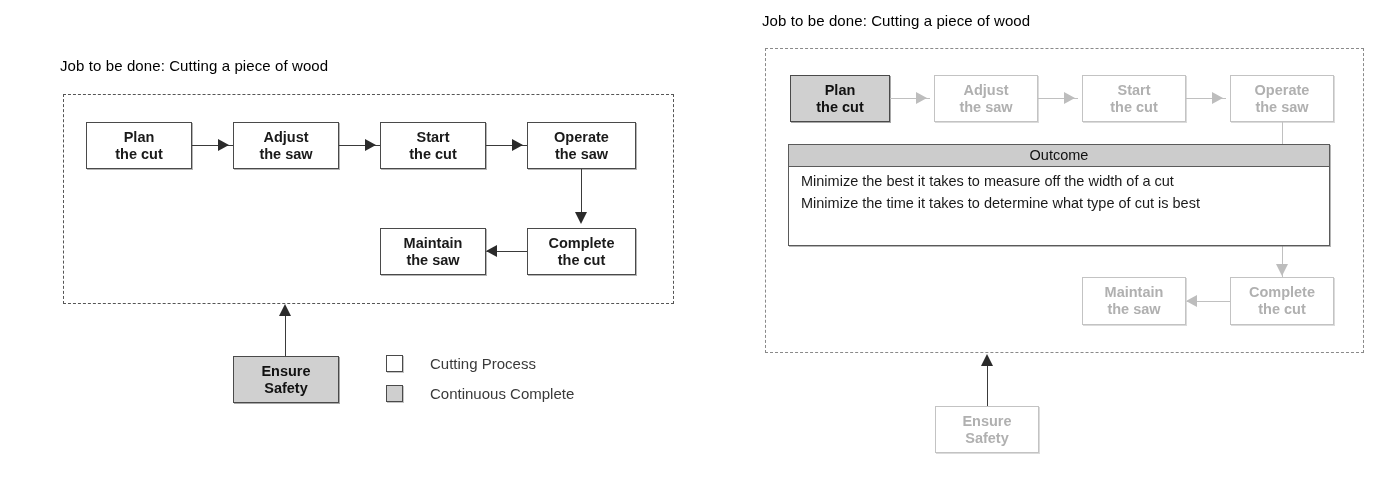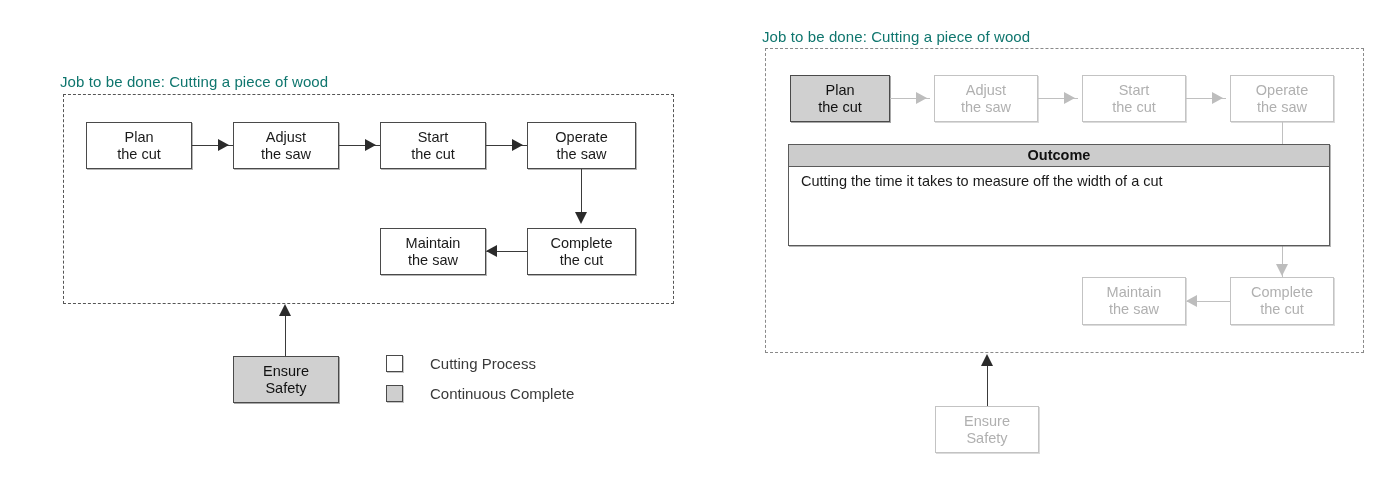--- a/index.html
+++ b/index.html
@@ -9,24 +9,23 @@
     font-family:"Liberation Sans", sans-serif;
     color:#1a1a1a;
     position:relative;
     overflow:hidden;
   }
   .panel{position:absolute;}
 
   .diagram-title{
     position:absolute;
     font-size:15px;
-    color:#0f766e;
+    color:#000000;
     white-space:nowrap;
     letter-spacing:.1px;
-    margin-top:16px;
   }
 
   .dashed-container{
     position:absolute;
     border:1px dashed #555;
     box-sizing:border-box;
     background:transparent;
   }
   .dashed-container.faded{border-color:#8a8a8a;}
 
@@ -37,20 +36,21 @@
     display:flex;
     align-items:center;
     justify-content:center;
     text-align:center;
     font-size:14.5px;
     line-height:17px;
     background:#ffffff;
     border:1px solid #5a5a5a;
     color:#1a1a1a;
     box-shadow:1px 1px 0 rgba(120,120,120,.55);
+    font-weight:bold;
   }
   .pbox.solidline{border:1px solid #4a4a4a;}
   .pbox.gray-fill{
     background:#d0d0d0;
     border:1px solid #4a4a4a;
     color:#111111;
     box-shadow:1px 1px 0 rgba(110,110,110,.6);
   }
   .pbox.ghost{
     background:#ffffff;
@@ -111,21 +111,21 @@
     border:1px solid #5a5a5a;
     background:#ffffff;
     box-shadow:1px 1px 0 rgba(120,120,120,.55);
     z-index:5;
   }
   .outcome-header{
     background:#cccccc;
     border-bottom:1px solid #5a5a5a;
     text-align:center;
     font-size:14.5px;
-    font-weight:bold;
+    font-weight:normal;
     color:#111;
     padding:2px 0 3px;
   }
   .outcome-body{padding:3px 0 4px 0;}
   .outcome-row{
     font-size:14.5px;
     color:#1a1a1a;
     padding:1px 8px 1px 12px;
     white-space:nowrap;
     line-height:20px;
@@ -260,21 +260,22 @@
       <span>the saw</span>
     </div>
   </div>
 
   <div class="vline ghost" style="left:1282px;top:122px;height:155px;"></div>
   <div class="arrow-d ghost" style="left:1276px;top:264px;"></div>
 
   <div class="outcome" style="left:788px;top:144px;width:542px;height:102px;">
     <div class="outcome-header">Outcome</div>
     <div class="outcome-body">
-      <div class="outcome-row">Cutting the time it takes to measure off the width of a cut</div>
+      <div class="outcome-row">Minimize the best it takes to measure off the width of a cut</div>
+      <div class="outcome-row">Minimize the time it takes to determine what type of cut is best</div>
     </div>
   </div>
 
   <div class="pbox ghost" style="left:1230px;top:277px;width:104px;height:48px;">
     <div class="lines">
       <span>Complete</span><br>
       <span>the cut</span>
     </div>
   </div>
 

